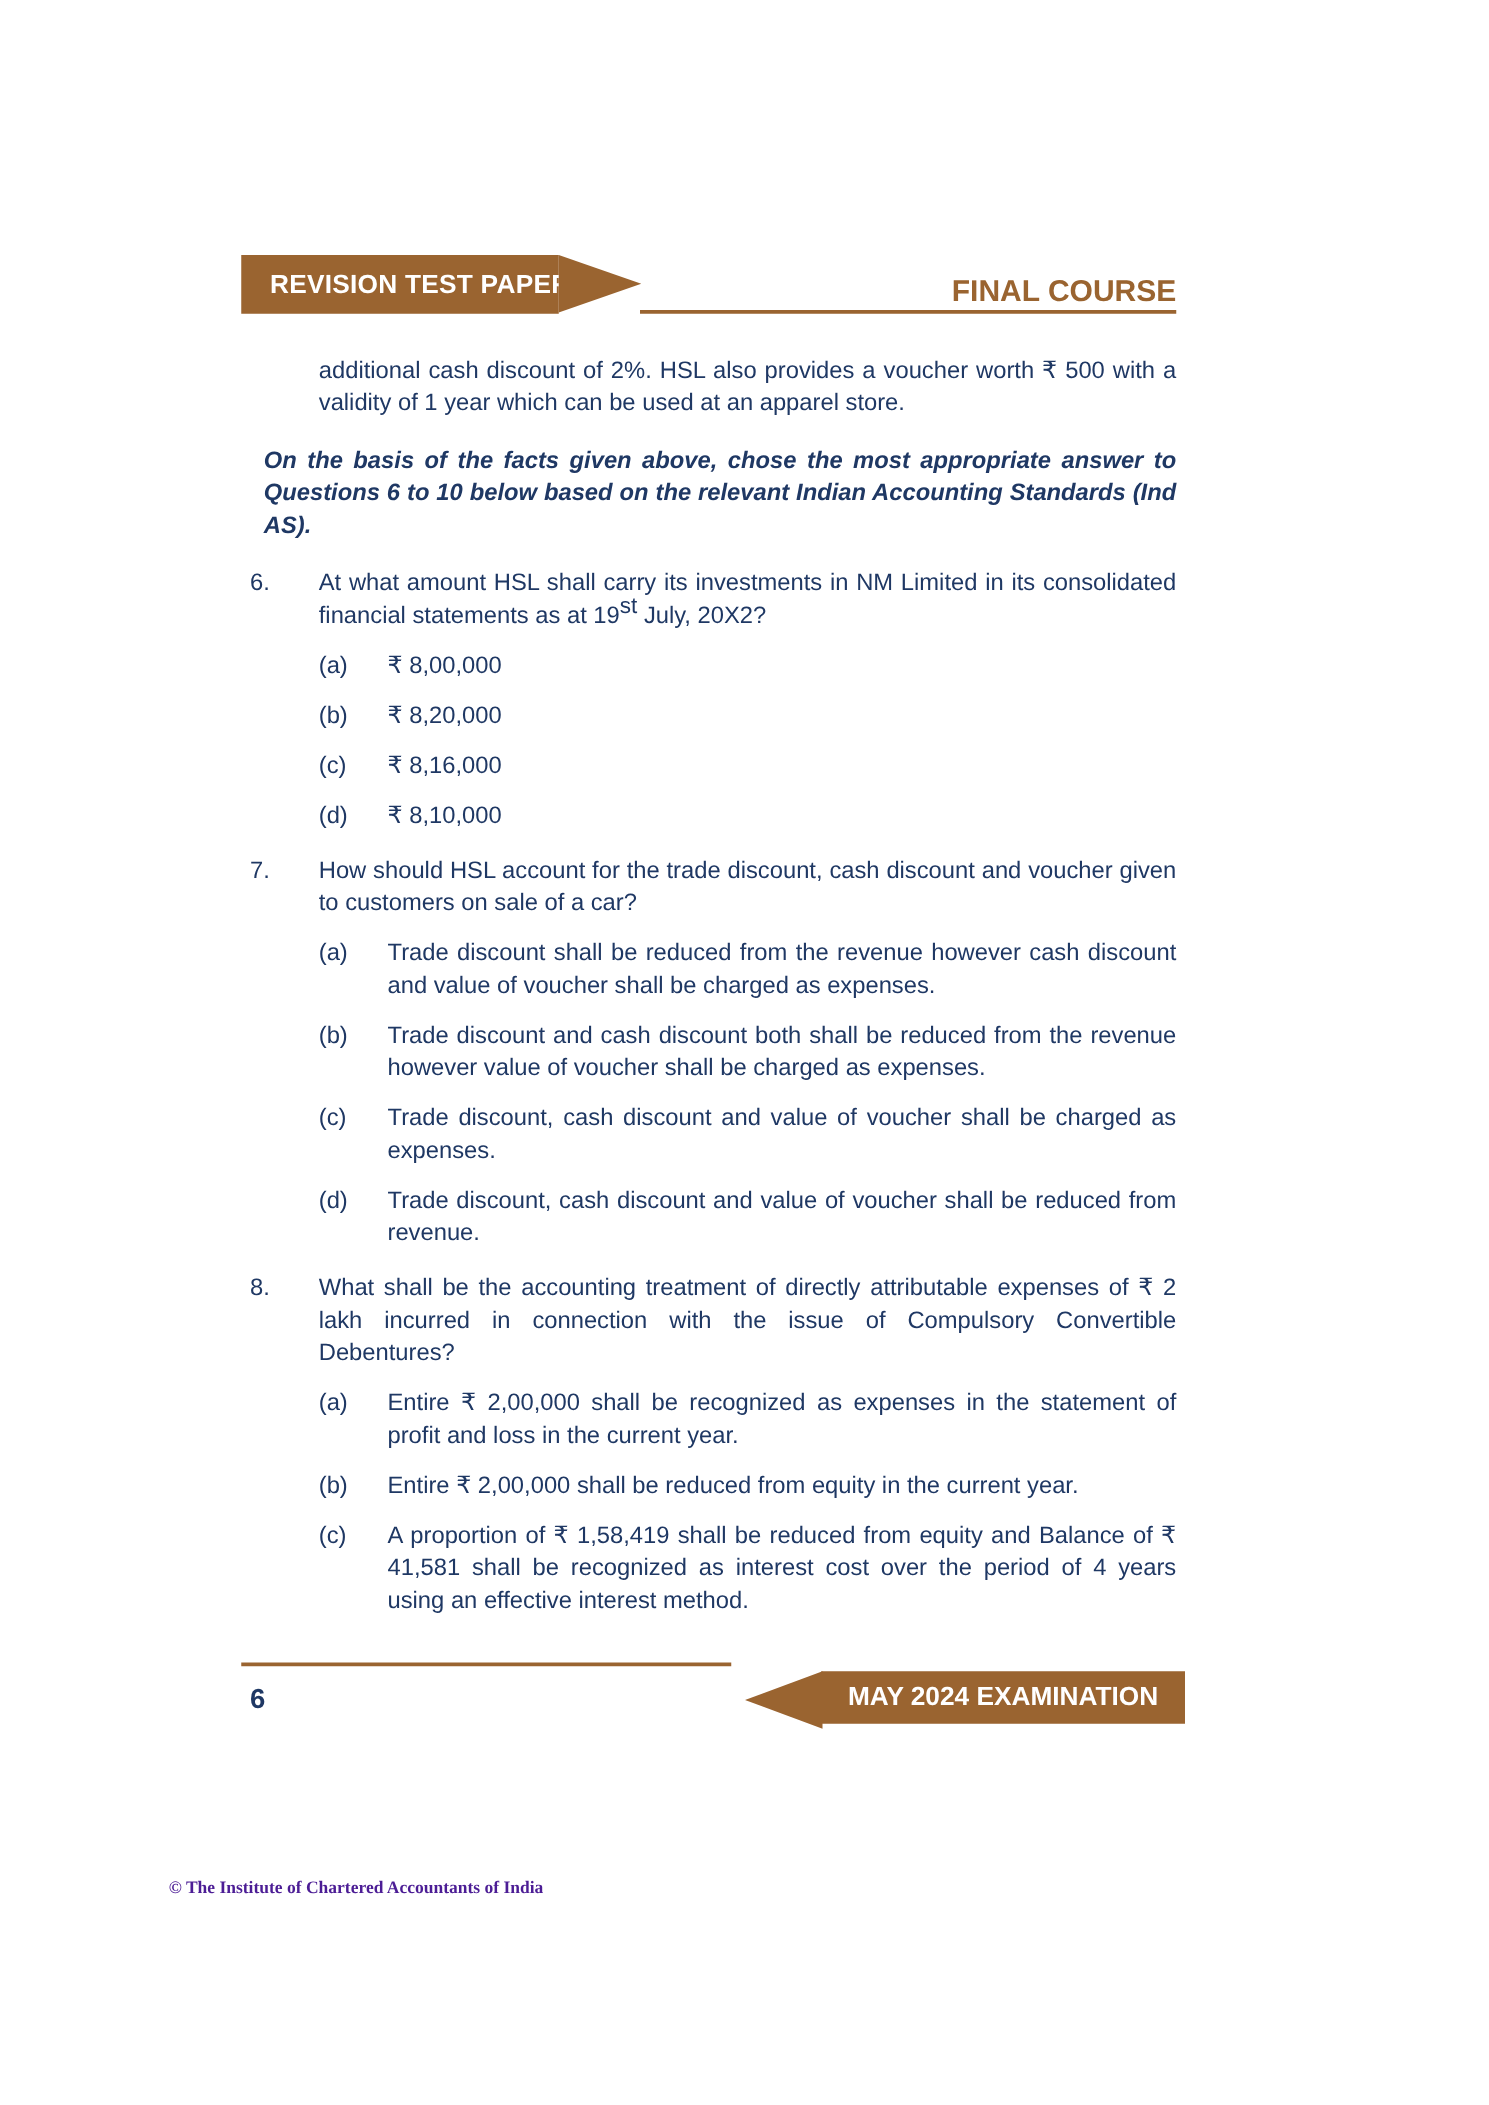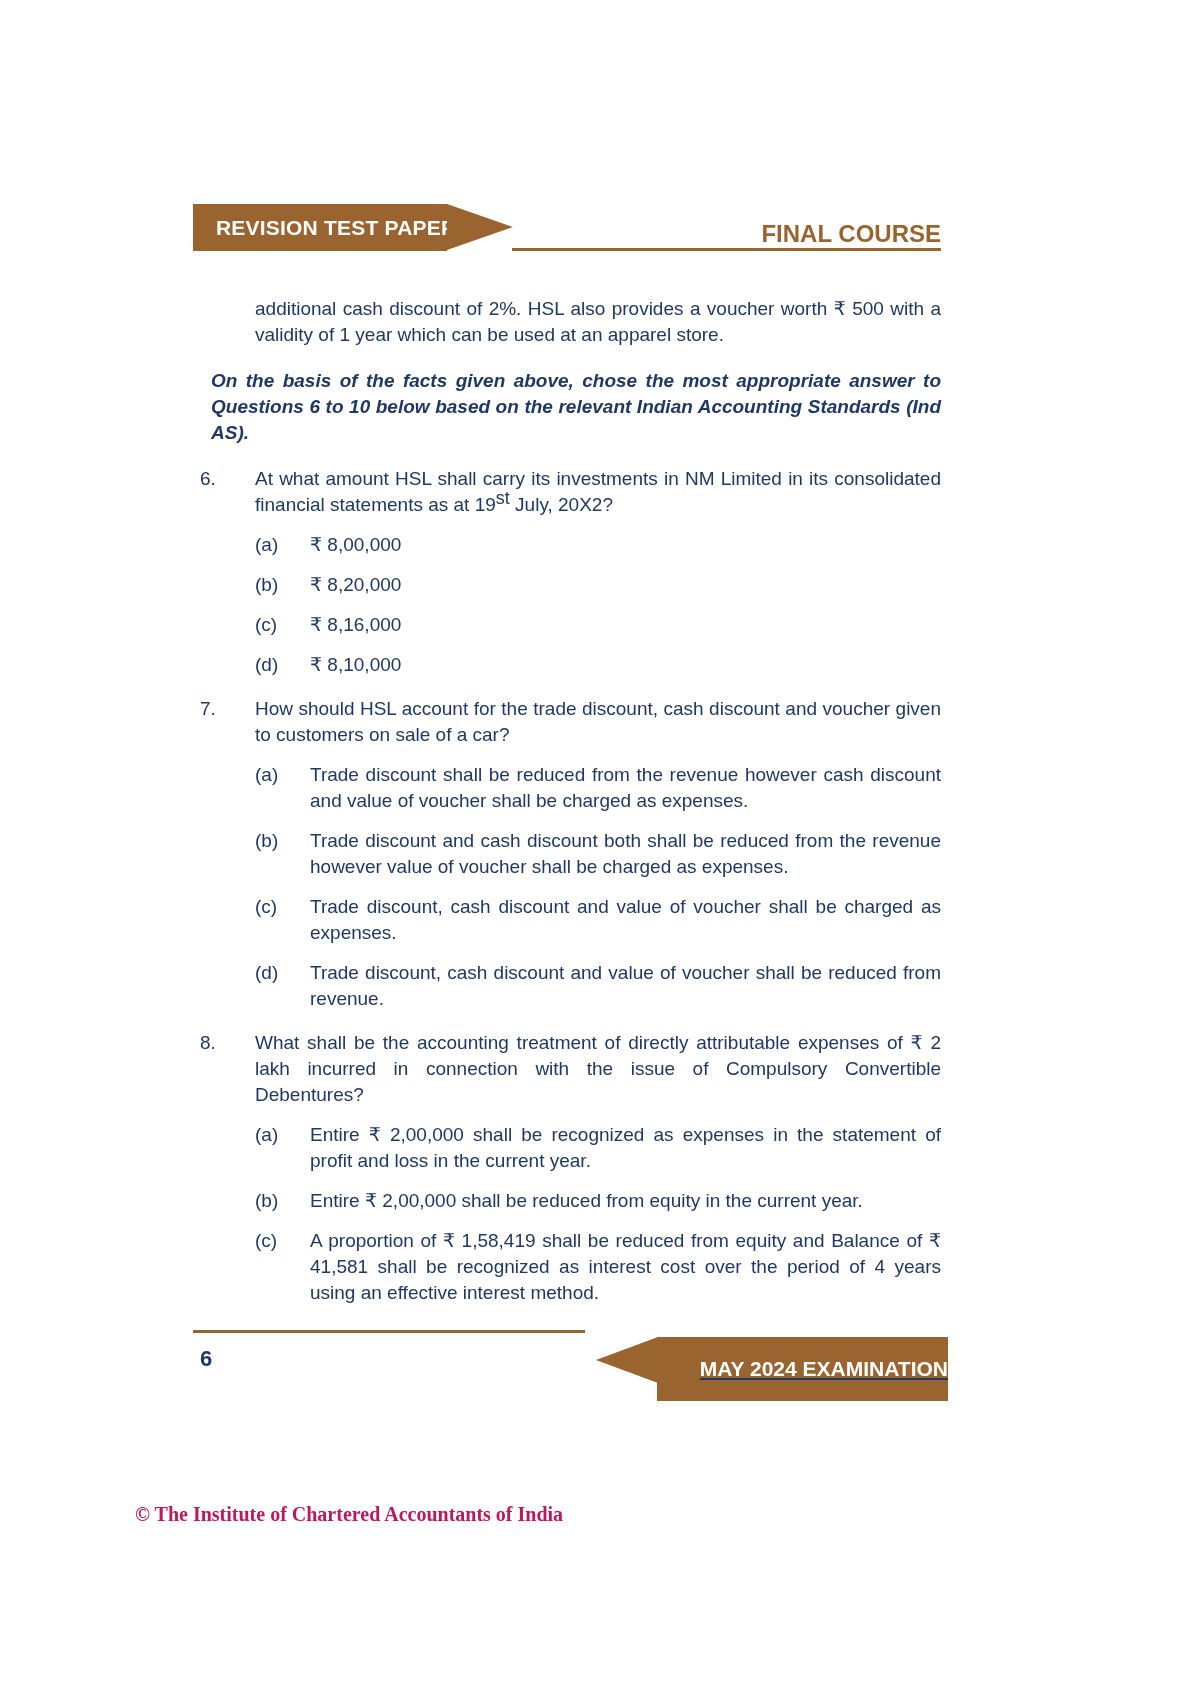--- a/index.html
+++ b/index.html
@@ -32,21 +32,21 @@
     border-left:66px solid var(--brown);
   }
   .header-line{position:absolute;left:512px;top:248px;width:429px;height:3px;background:var(--brown);}
   .final-course{
     position:absolute;top:220px;right:250px;
     font-weight:bold;font-size:24px;color:var(--brown);white-space:nowrap;
   }
 
   
   .content{
-    position:absolute;left:200px;top:296px;width:741px;
+    position:absolute;left:200px;top:284px;width:741px;
     font-size:19px;line-height:26px;text-align:justify;
   }
   .intro{margin:0 0 20px 55px;}
   .instruction{margin:0 0 20px 11px;font-weight:bold;font-style:italic;}
   .question{display:flex;margin-bottom:18px;}
   .q-number{width:55px;flex:0 0 55px;}
   .q-body{flex:1;min-width:0;}
   .q-text{margin:0 0 2px 0;}
   .option{display:flex;margin-top:14px;}
   .opt-label{width:55px;flex:0 0 55px;}
@@ -54,30 +54,30 @@
   sup{font-size:18px;line-height:0;vertical-align:super;}
 
   
   .bottom-line{position:absolute;left:193px;top:1330px;width:392px;height:3px;background:var(--brown);}
   .exam-arrow{
     position:absolute;left:596px;top:1337px;width:0;height:0;
     border-top:23.5px solid transparent;border-bottom:23.5px solid transparent;
     border-right:62px solid var(--brown);
   }
   .exam-banner{
-    position:absolute;left:657px;top:1337px;width:291px;height:64px;
+    position:absolute;left:657px;top:1337px;width:291px;height:42px;
     background:var(--brown);
-    display:flex;align-items:center;justify-content:flex-end;text-decoration:underline;
+    display:flex;align-items:center;justify-content:center;
   }
   .exam-label{color:#ffffff;font-weight:bold;font-size:21px;white-space:nowrap;}
   .page-number{position:absolute;left:200px;top:1346px;font-size:22px;font-weight:bold;color:var(--ink);}
   .copyright{
     position:absolute;left:135px;top:1503px;
     font-family:"Liberation Serif","DejaVu Serif",serif;
-    font-weight:bold;font-size:20px;color:#be185d;white-space:nowrap;
+    font-weight:bold;font-size:14px;color:#4c1d95;white-space:nowrap;
   }
 </style>
 </head>
 <body>
 
 <div class="page">
 
   <div class="banner">
     <span class="banner-label">REVISION TEST PAPER</span>
   </div>

